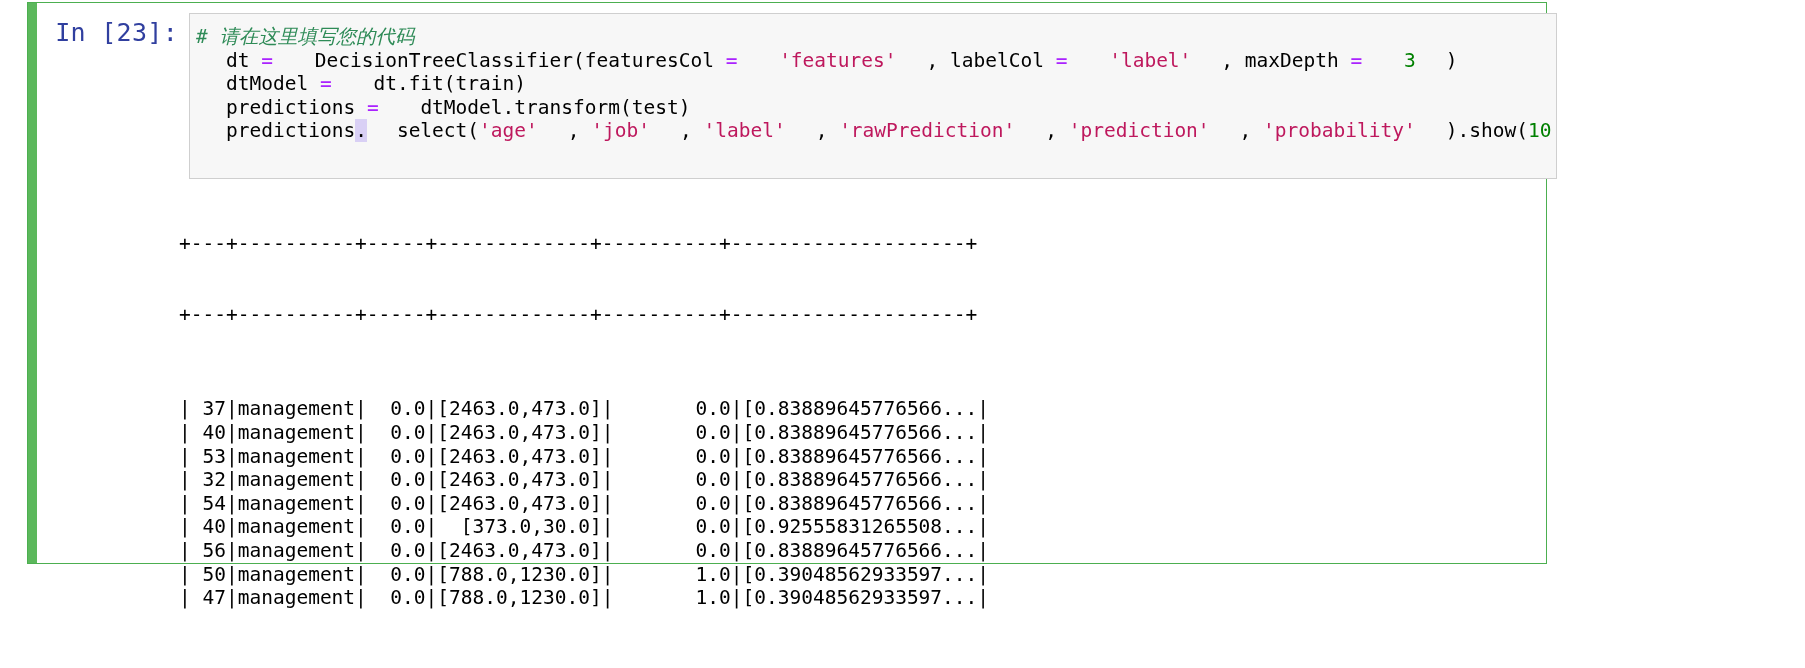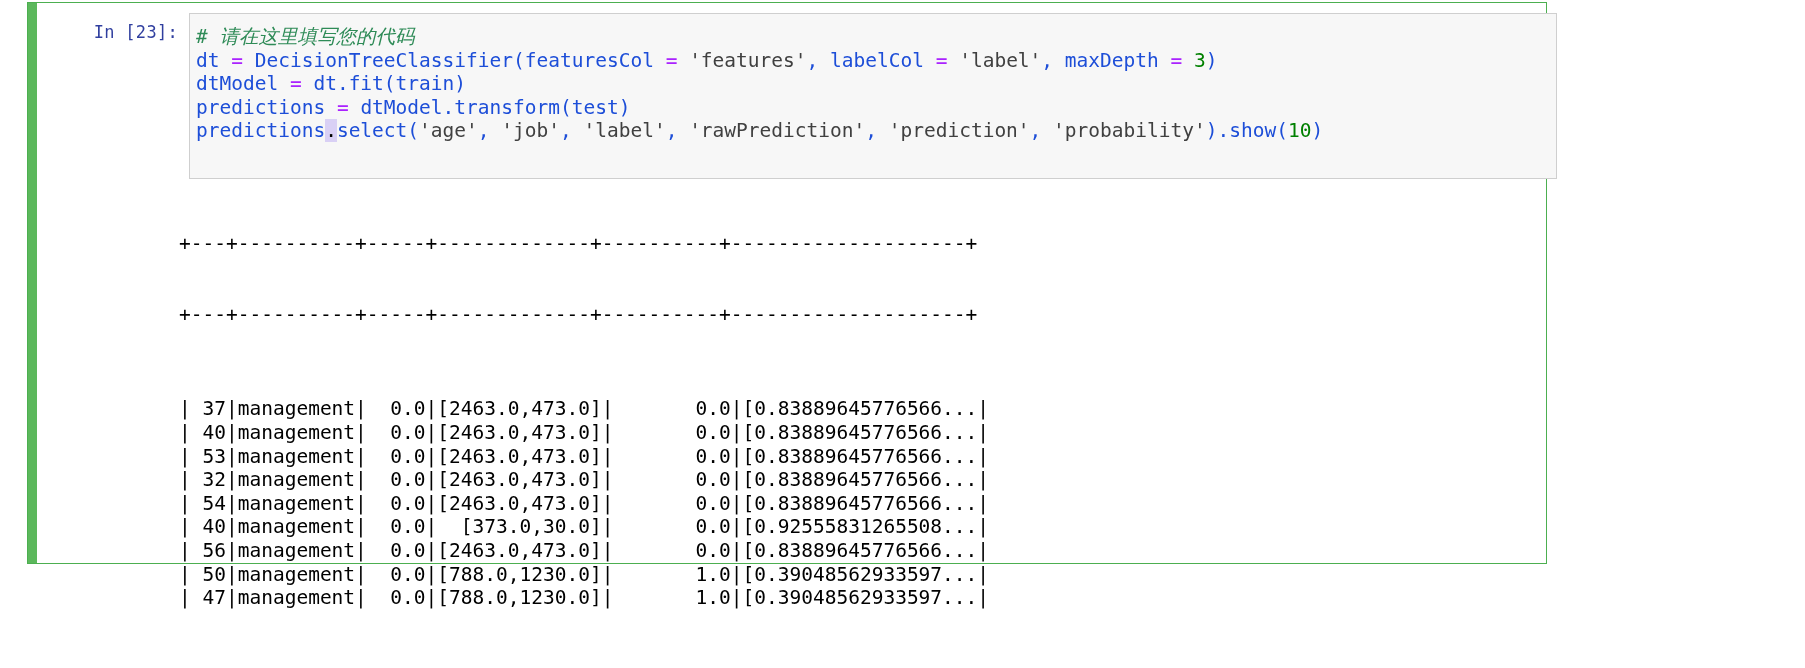--- a/index.html
+++ b/index.html
@@ -54,21 +54,21 @@
   }
 
   .prompt-in {
     position: absolute;
     left: 0px;
     top: 18px;
     width: 140px;
     text-align: right;
     color: #303f9f;
     font-family: "DejaVu Sans Mono", monospace;
-    font-size: 17px;
+    font-size: 25px;
     line-height: 23px;
     letter-spacing: 0.3px;
     white-space: pre;
     user-select: none;
   }
 
   .code-area {
     position: absolute;
     left: 151px;
     top: 10px;
@@ -89,23 +89,23 @@
     line-height: 23.6px;
     color: #000000;
     white-space: pre;
     letter-spacing: 0px;
   }
 
   .code-line { white-space: pre; height: 23.6px; }
 
   .tok-comment { color: #2e8b57; font-style: italic; }
   .tok-op      { color: #aa22ff; }
-  .tok-str     { color: #404040; }
+  .tok-str     { color: #be185d; }
   .tok-num     { color: #008000; }
-  .tok-plain   { color: #1d4ed8; }
+  .tok-plain   { color: #000000; margin-left: 30px; }
   .tok-hl      { background: #d9d0f5; }
 
   
   .output-area {
     position: absolute;
     left: 151px;
     top: 182px;
     width: 1360px;
     font-family: "DejaVu Sans Mono", monospace;
     font-size: 19.5px;

